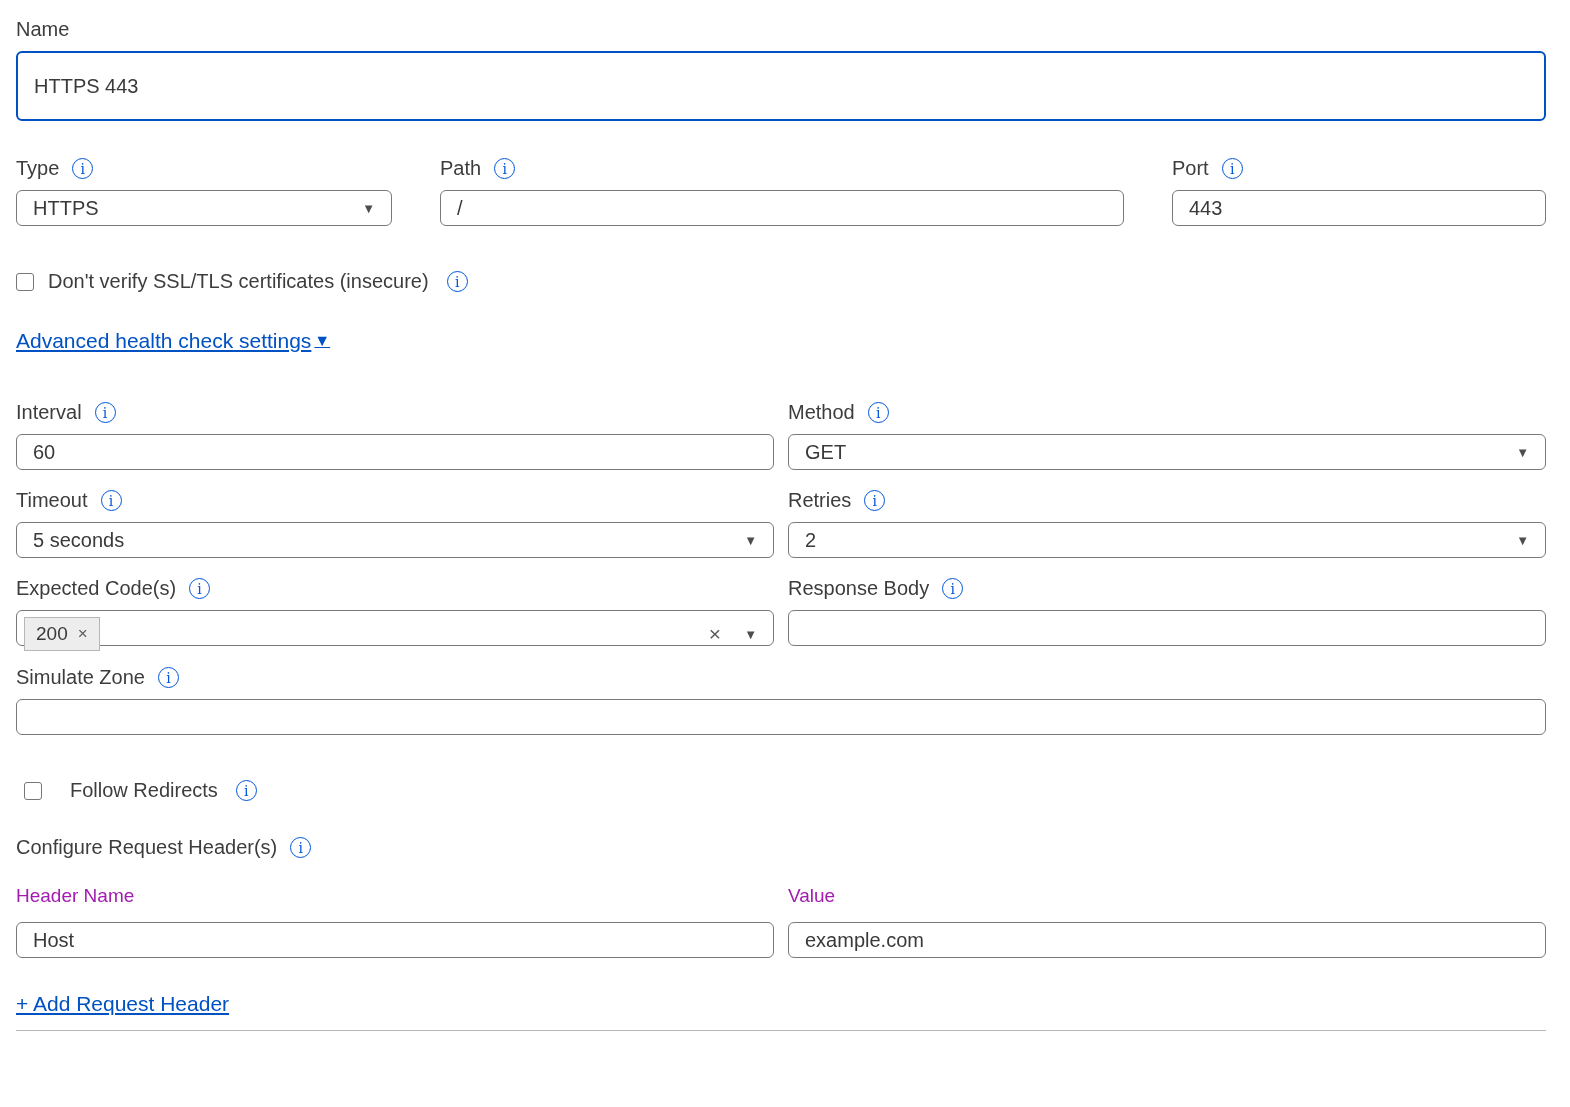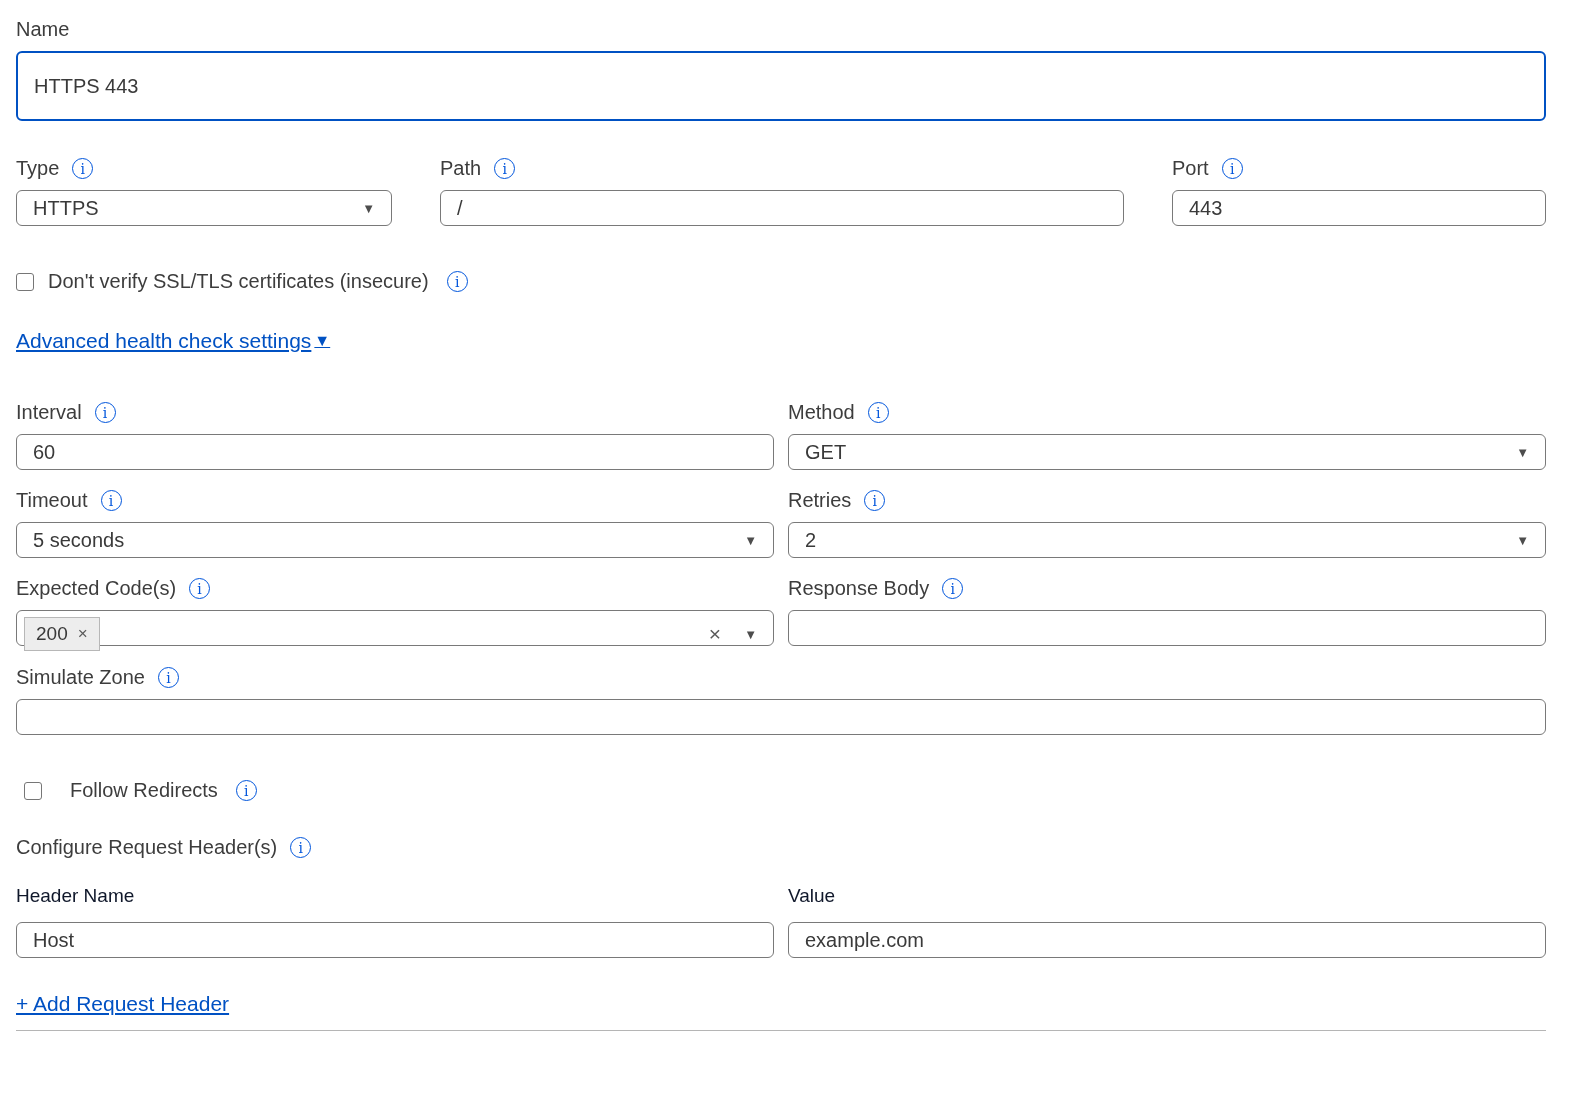--- a/index.html
+++ b/index.html
@@ -83,21 +83,21 @@
   .mb-row2-fields { margin-bottom: 44px; gap: 48px; }
   .mb-ssl { margin-bottom: 36px; }
   .mb-advanced { margin-bottom: 48px; text-decoration: underline; }
   .mb-interval { margin-bottom: 19px; }
   .mb-timeout { margin-bottom: 19px; }
   .mb-expected { margin-bottom: 20px; }
   .mb-simulate { margin-bottom: 44px; }
   .mb-follow { margin-bottom: 34px; }
   .mb-configure { margin-bottom: 26px; }
   .mb-headers { margin-bottom: 34px; }
-  .hdr-lbl { font-size: 19px; color: #0f172a; margin-bottom: 15px; }
+  .hdr-lbl { font-size: 19px; color: #a21caf; margin-bottom: 15px; }
 
   .divider { border: none; border-top: 1px solid #b5b5b5; margin: 14px 0 0 0; }
   .section-lbl { font-size: 20px; }
 </style>
 </head>
 <body>
 
 <div class="page">
 
   

